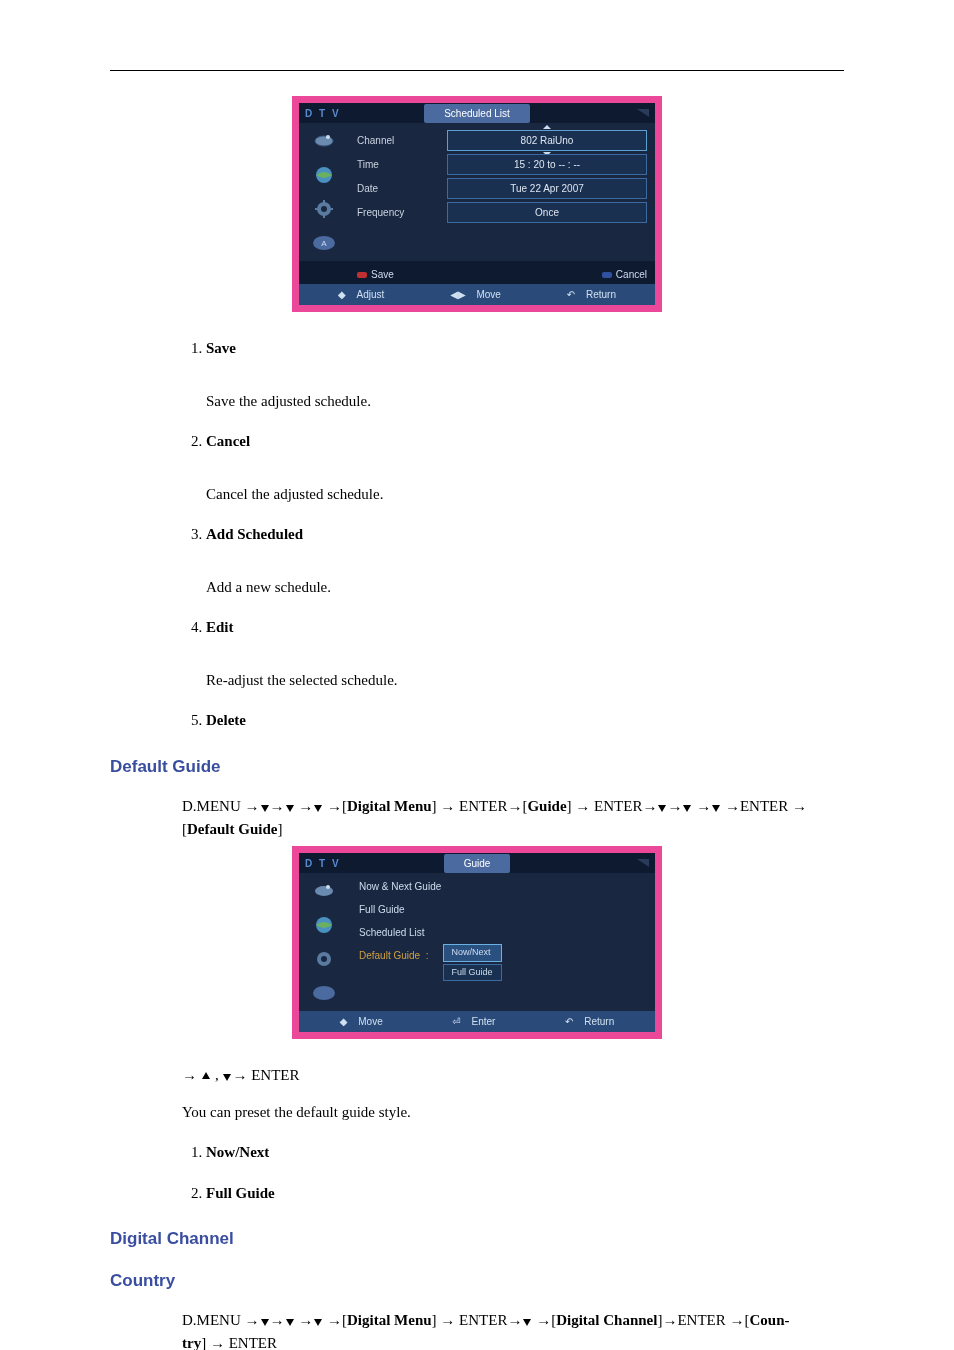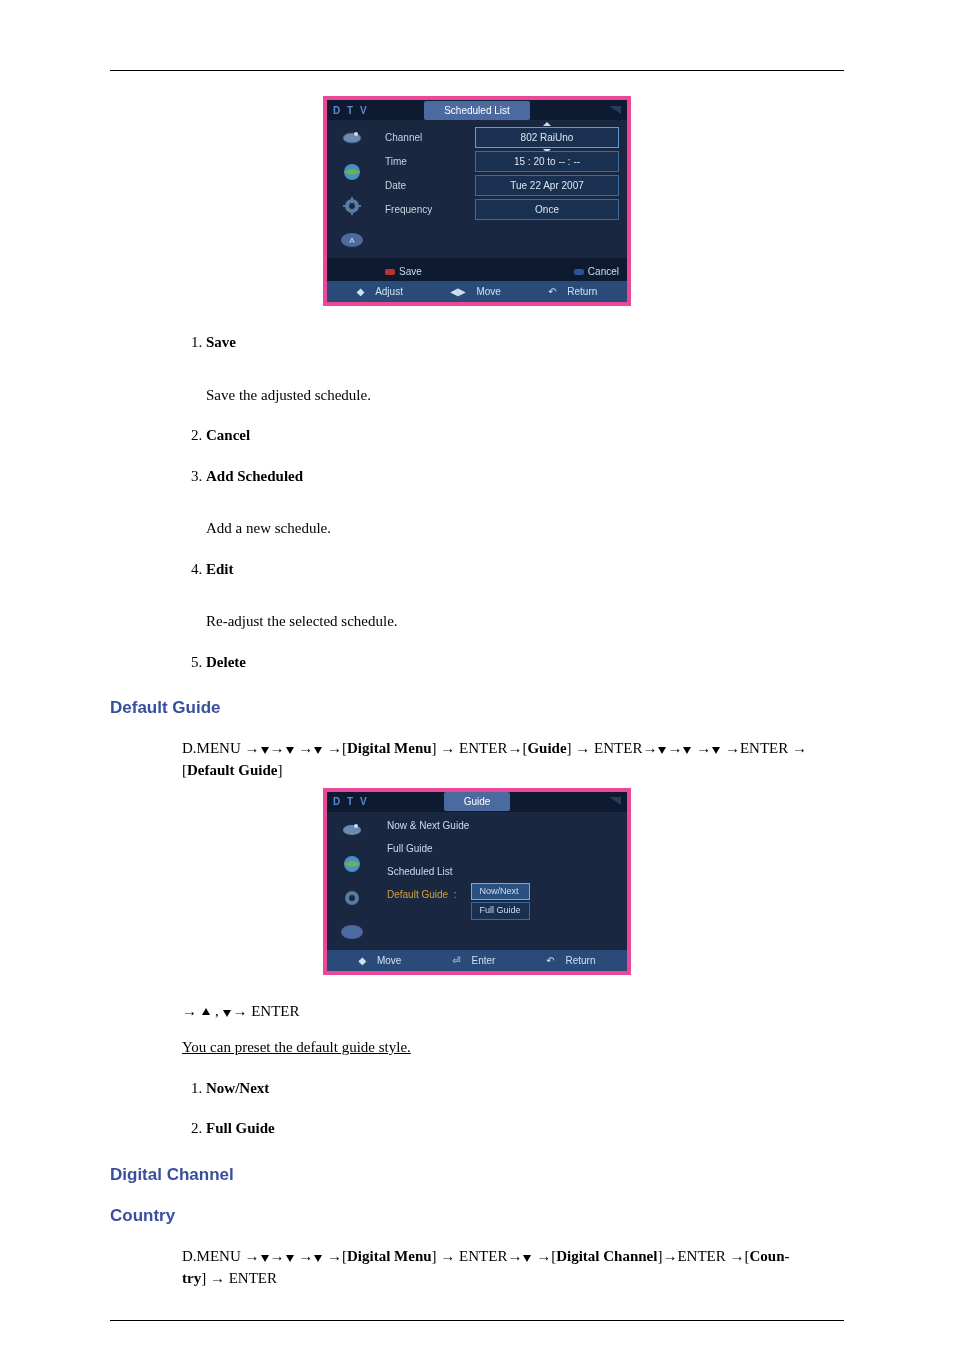--- a/index.html
+++ b/index.html
@@ -9,27 +9,27 @@
     line-height: 1.5;
     color: #000;
     background: #fff;
     width: 954px;
     padding: 60px 110px 40px 110px;
   }
   .hr { border: none; border-top: 1px solid #000; margin: 10px 0 25px 0; }
   .hr-bottom { border: none; border-top: 1px solid #000; margin: 30px 0 0 0; }
 
   .tv-panel {
-    width: 308px;
+    width: 370px;
     margin: 0 auto 25px auto;
     background: #1a2740;
     color: #c9d3e0;
     font-family: Arial, sans-serif;
     font-size: 11px;
-    border: 4px solid #ec4899;
+    border: 7px solid #ec4899;
   }
   .tv-header {
     display: flex;
     align-items: center;
     background: #0e1a30;
     height: 20px;
     padding: 0 6px;
   }
   .tv-dtv { color: #5a8ad0; font-weight: bold; letter-spacing: 2px; font-size: 10px; width: 50px; }
   .tv-title-wrap { flex: 1; display: flex; justify-content: center; align-items: center; }
@@ -89,21 +89,21 @@
   .ol > li .li-desc { display:block; margin-top: 30px; font-weight: normal; }
 
   h2.section { color: #3a4ea0; font-size: 17px; font-weight: bold; margin: 22px 0 16px 0; font-family: Arial, sans-serif; }
 
   .nav-line { margin: 4px 0 6px 0; }
   .nav-line .b { font-weight: bold; }
   .arrow { font-family: Arial, sans-serif; }
   .tri-down { display:inline-block; width:0; height:0; border-left:4px solid transparent; border-right:4px solid transparent; border-top:7px solid #000; vertical-align: -1px; margin: 0 1px; }
   .tri-up   { display:inline-block; width:0; height:0; border-left:4px solid transparent; border-right:4px solid transparent; border-bottom:7px solid #000; vertical-align: 1px; margin: 0 1px; }
 
-  .para { margin: 14px 0; text-decoration: underline; }
+  .para { margin: 14px 0; }
 
   
   .ic svg { display:block; }
 </style>
 </head>
 <body>
 
 <hr class="hr">
 
 <div class="tv-panel">
@@ -184,21 +184,21 @@
   <div class="tv-footer">
     <span><span>◆</span>&nbsp;<span>Adjust</span></span>
     <span><span>◀▶</span>&nbsp;<span>Move</span></span>
     <span><span>↶</span>&nbsp;<span>Return</span></span>
   </div>
 </div>
 
 <div class="content">
   <ol class="ol">
     <li><span class="li-title">Save</span><span class="li-desc">Save the adjusted schedule.</span></li>
-    <li><span class="li-title">Cancel</span></li>
+    <li><span class="li-title">Cancel</span><span class="li-desc">Cancel the adjusted schedule.</span></li>
     <li><span class="li-title">Add Scheduled</span><span class="li-desc">Add a new schedule.</span></li>
     <li><span class="li-title">Edit</span><span class="li-desc">Re-adjust the selected schedule.</span></li>
     <li><span class="li-title">Delete</span></li>
   </ol>
 </div>
 
 <h2 class="section">Default Guide</h2>
 
 <div class="content">
   <p class="nav-line">

